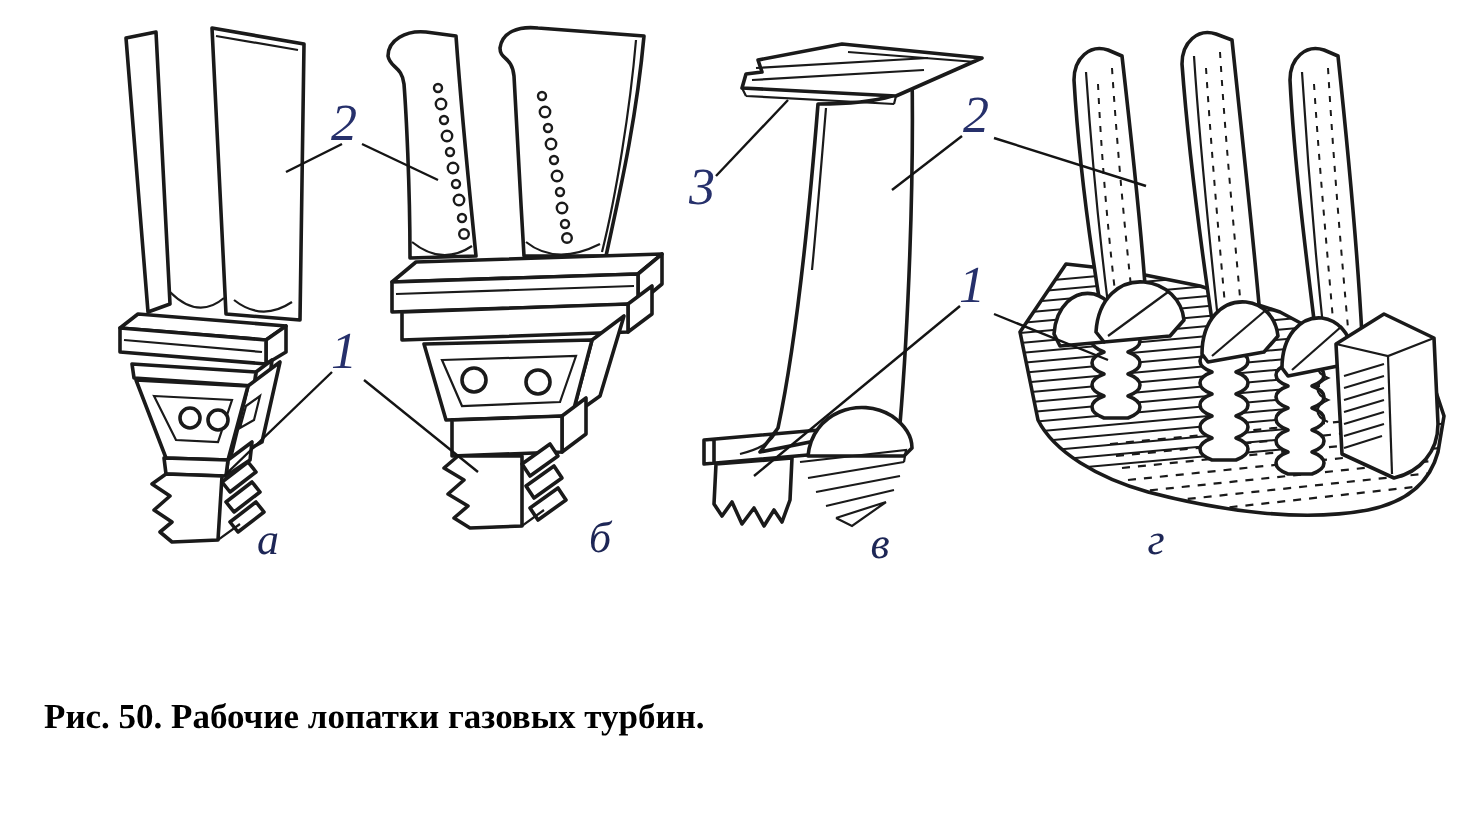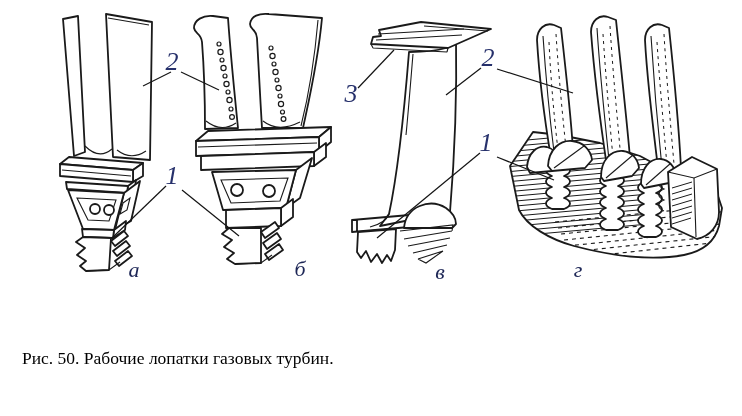--- a/index.html
+++ b/index.html
@@ -11,21 +11,21 @@
   .lnf{stroke:#1a1a1a;stroke-width:1.8;fill:#ffffff;stroke-linecap:round;stroke-linejoin:round;}
   .thin{stroke:#1a1a1a;stroke-width:1.1;fill:none;}
   .hatch{stroke:#1a1a1a;stroke-width:1;fill:none;}
   .dash{stroke:#1a1a1a;stroke-width:1.1;fill:none;stroke-dasharray:4 4;}
   .bladedash{stroke:#1a1a1a;stroke-width:1;fill:none;stroke-dasharray:3 4;}
   .leader{stroke:#141414;stroke-width:1.2;fill:none;}
   .callout{font:italic 26px "Liberation Serif","DejaVu Serif",serif;fill:#26306b;}
   .pletter{font:italic 22px "Liberation Serif","DejaVu Serif",serif;fill:#1d2656;}
   .caption{position:absolute;left:22px;top:303px;width:712px;font-size:17.5px;line-height:22px;
            white-space:pre-wrap;}
-  .cap-line{margin:0;}
+  .cap-line{margin:0;font-weight:bold;}
   .cap-line i{font-style:italic;}
   .cap-line .gap{margin-left:14px;}
 </style>
 </head>
 <body>
 
 <div class="stage">
 
   <svg class="figure-svg" width="742" height="300" viewBox="0 0 742 300">
 

